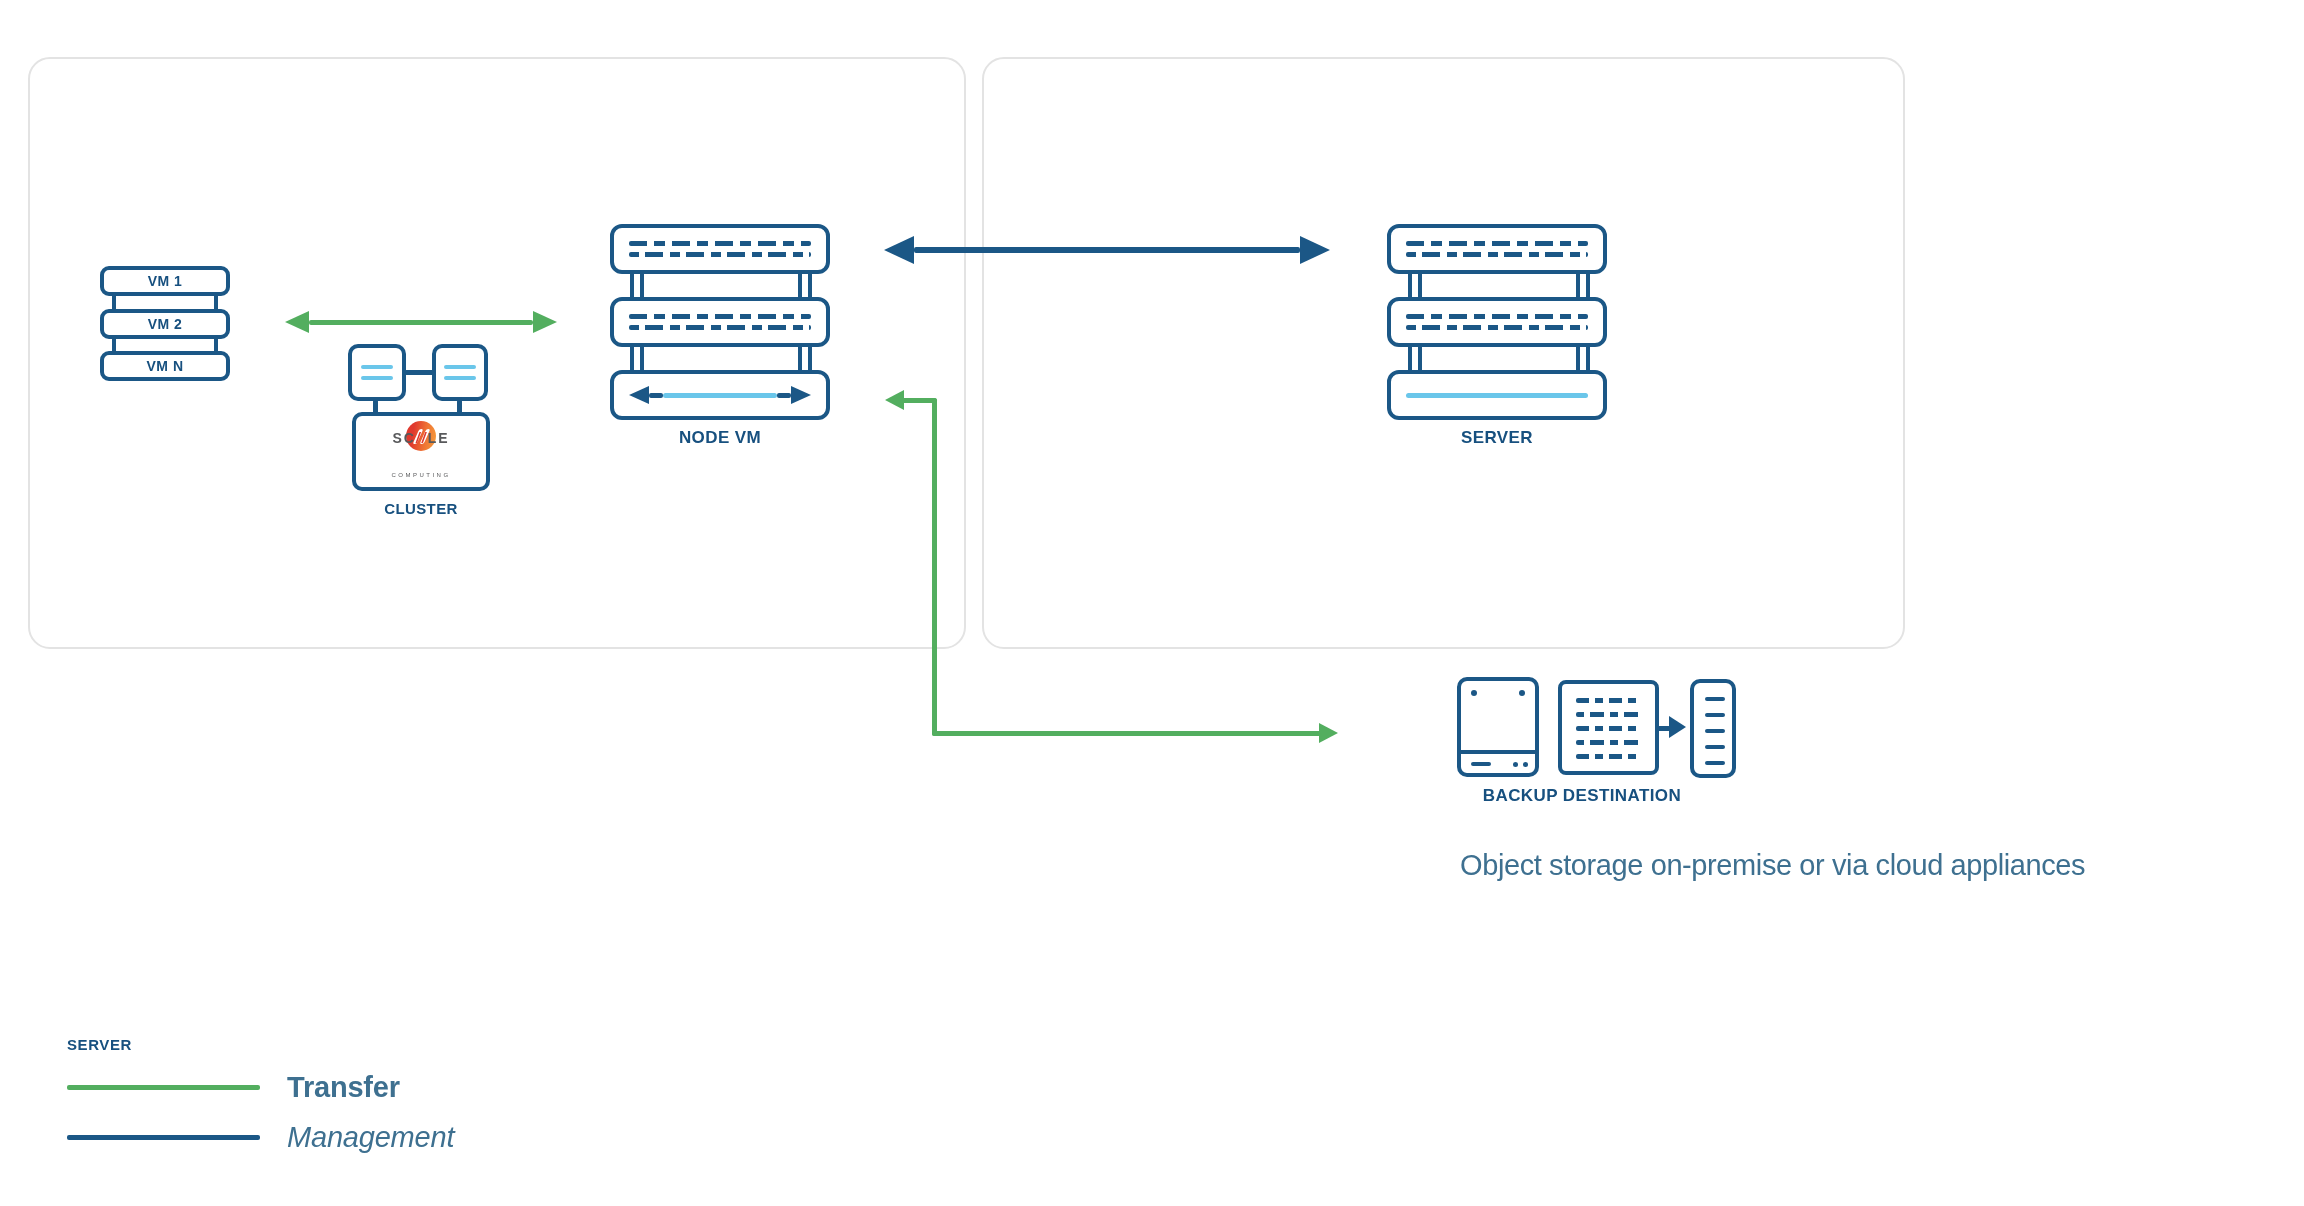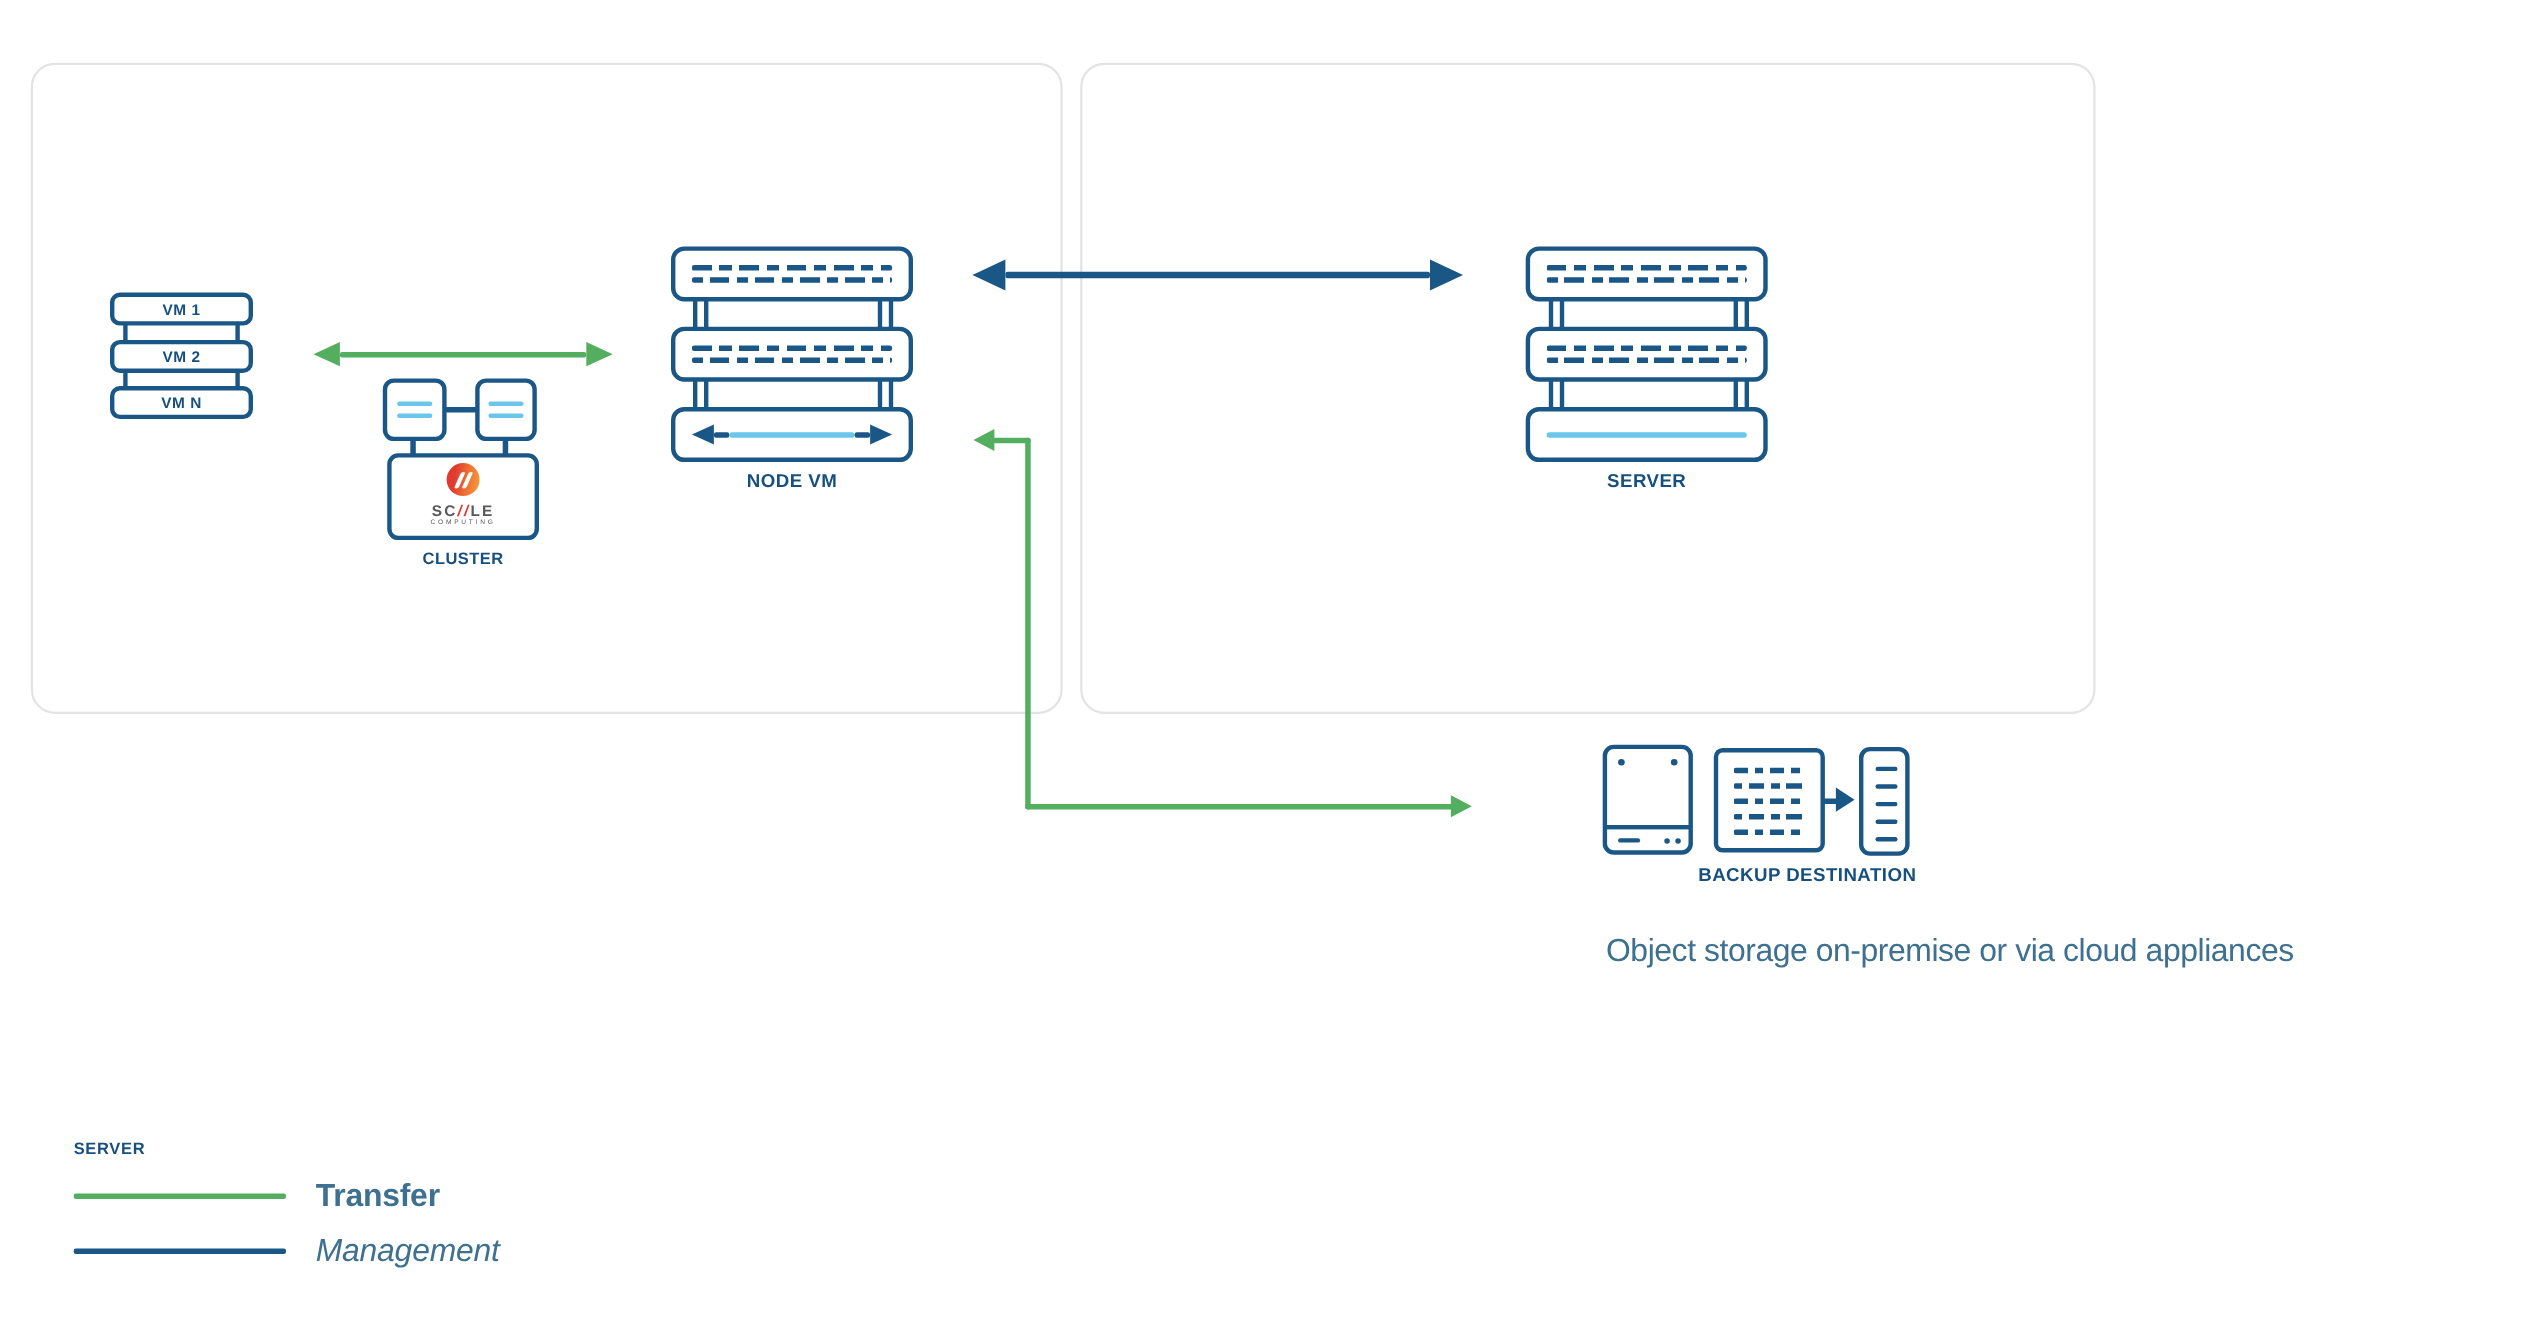--- a/index.html
+++ b/index.html
@@ -110,21 +110,21 @@
     </div>
     <div class="navy-box csq" style="left:432px;top:344px;width:56px;">
       <div class="cline"></div>
       <div class="cline"></div>
     </div>
     <div class="navy-box" style="left:352px;top:412px;width:138px;height:79px;"></div>
     <div class="logo-circle" style="left:406px;top:421px;">
       <div class="slash"></div>
       <div class="slash"></div>
     </div>
-    <div class="wordmark" style="left:352px;top:456px;"><span>SC</span><span class="red">//</span><span>LE</span></div>
+    <div class="wordmark" style="left:352px;top:430px;"><span>SC</span><span class="red">//</span><span>LE</span></div>
     <div class="wordsub" style="left:352px;top:472px;">COMPUTING</div>
     <div class="icon-label" style="left:352px;top:500px;width:138px;font-size:15px;">CLUSTER</div>
   </div>
 
   <div>
     <div class="tab abs" style="left:630px;top:268px;width:14px;height:35px;"></div>
     <div class="tab abs" style="left:798px;top:268px;width:14px;height:35px;"></div>
     <div class="tab abs" style="left:630px;top:341px;width:14px;height:35px;"></div>
     <div class="tab abs" style="left:798px;top:341px;width:14px;height:35px;"></div>
     <div class="navy-box srv-row" style="left:610px;top:224px;">
@@ -199,21 +199,21 @@
     </div>
     <div class="line" style="left:1657px;top:726px;width:14px;height:5px;background:var(--navy);"></div>
     <div class="tri abs" style="left:1669px;top:716px;border-top:11px solid transparent;border-bottom:11px solid transparent;border-left:17px solid var(--navy);"></div>
     <div class="navy-box" style="left:1690px;top:679px;width:46px;height:99px;">
       <div class="bd-dash" style="left:11px;top:14px;width:20px;"></div>
       <div class="bd-dash" style="left:11px;top:30px;width:20px;"></div>
       <div class="bd-dash" style="left:11px;top:46px;width:20px;"></div>
       <div class="bd-dash" style="left:11px;top:62px;width:20px;"></div>
       <div class="bd-dash" style="left:11px;top:78px;width:20px;"></div>
     </div>
-    <div class="icon-label" style="left:1493px;top:786px;width:300px;">BACKUP DESTINATION</div>
+    <div class="icon-label" style="left:1432px;top:786px;width:300px;">BACKUP DESTINATION</div>
   </div>
 
   <div class="notes">
     <div>Object storage on-premise or via cloud appliances</div>
   </div>
 
   <div>
     <div class="legend-title">SERVER</div>
     <div class="legend-line" style="top:1085px;background:var(--green);"></div>
     <div class="legend-label" style="top:1071px;font-weight:bold;">Transfer</div>

